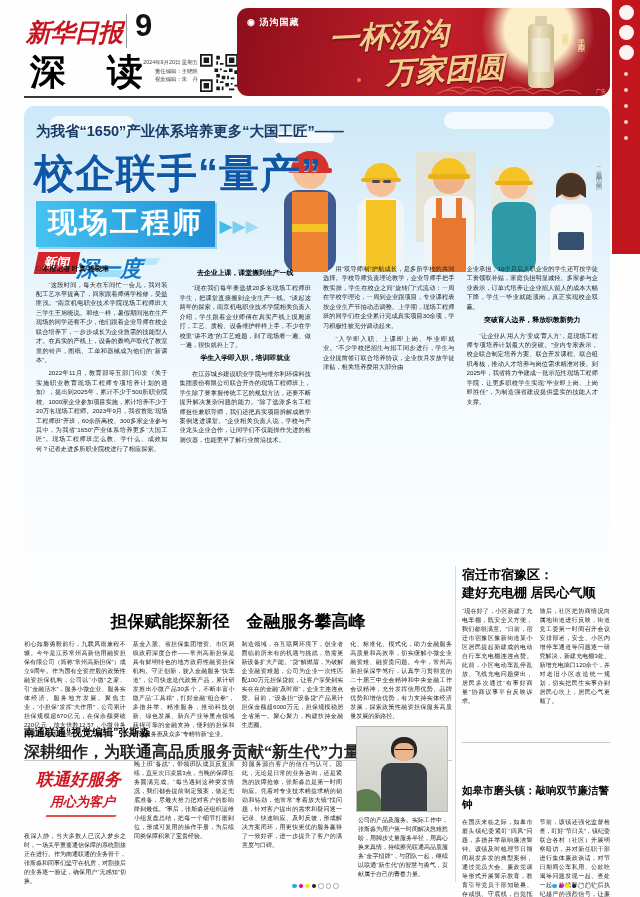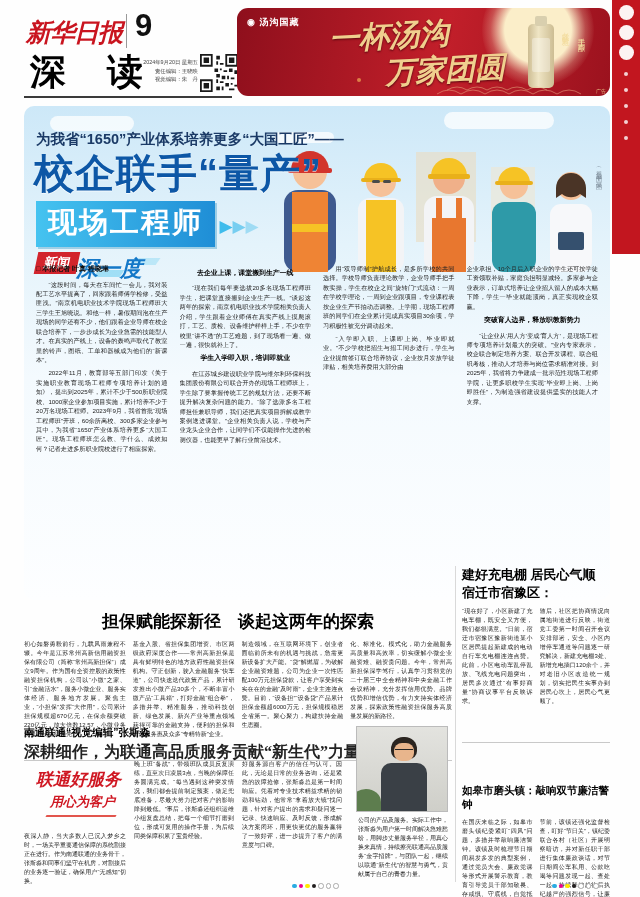--- a/index.html
+++ b/index.html
@@ -169,21 +169,21 @@
       </g>
 
       <g>
         <rect x="284" y="72" width="42" height="68" rx="11" fill="#f7f8fa"></rect>
         <circle cx="305" cy="54" r="14" fill="#f6c198"></circle>
         <path d="M290 56 a15 15 0 0 1 30 0 l0 10 -6 -4 a14 14 0 0 1 -18 0 l-6 4 z" fill="#4a3426"></path>
         <rect x="292" y="100" width="26" height="18" rx="2" fill="#35506e"></rect>
       </g>
     </svg>
 
-    <div class="abs kicker" style="left:12px;top:24px;">为我省“1650”产业体系培养更多“大国工匠”——</div>
+    <div class="abs kicker" style="left:12px;top:16px;">为我省“1650”产业体系培养更多“大国工匠”——</div>
     <div class="abs" style="left:12px;top:95px;">
       <span class="subbox">现场工程师</span>
       <span class="arr" style="opacity:1;">▶</span><span class="arr" style="opacity:.65;">▶</span><span class="arr" style="opacity:.4;">▶</span>
     </div>
     <div class="abs bigtitle" style="left:10px;top:40px;">校企联手“量产”</div>
     <div class="abs" style="left:12px;top:146px;width:160px;height:34px;">
       <div class="slash" style="left:60px;top:18px;"></div>
       <div class="slash" style="left:96px;top:6px;opacity:.5;"></div>
       <span class="badge-red">新闻</span>
       <span class="abs badge-blue" style="left:40px;top:2px;">深一度</span>
@@ -208,33 +208,33 @@
       </div>
       <div class="col bt">
         <p class="cont">企业承担，10个月后入职企业的学生还可按学徒工资领取补贴，家庭负担明显减轻。多家参与企业表示，订单式培养让企业招人留人的成本大幅下降，学生一毕业就能顶岗，真正实现校企双赢。</p>
         <div class="sub">突破育人边界，释放职教新势力</div>
         <p>“让企业从‘用人方’变成‘育人方’，是现场工程师专项培养计划最大的突破。”业内专家表示，校企联合制定培养方案、联合开发课程、联合组织考核，推动人才培养与岗位需求精准对接。到2025年，我省将力争建成一批示范性现场工程师学院，让更多职校学生实现“毕业即上岗、上岗即胜任”，为制造强省建设提供坚实的技能人才支撑。</p>
       </div>
     </div>
   </div>
 
   <div class="abs" style="left:24px;top:610px;width:428px;">
-    <div class="h2c serif">担保赋能探新径　谈起这两年的探索</div>
+    <div class="h2c serif">担保赋能探新径　金融服务攀高峰</div>
     <div class="smallcols" style="margin-top:7px;height:102px;">
       <div class="col bt bt2">初心如磐勇毅前行，九载风雨兼程不辍。今年是江苏常州高新信用融资担保有限公司（简称“常州高新担保”）成立9周年。作为国有全资控股的政策性融资担保机构，公司以“小微”之家、引“金融活水”，服务小微企业、服务实体经济、服务地方发展。聚焦主业，“小担保”发挥“大作用”，公司累计担保规模超670亿元，在保余额突破220亿元，放大倍数12.57，小微业务规模占比持续领先。</div>
       <div class="col bt bt2">基金入股、省担保集团增资、市区两级政府深度合作——常州高新担保是具有鲜明特色的地方政府性融资担保机构。守正创新，驶入金融服务“快车道”，公司快速迭代政策产品，累计研发推出小微产品30多个，不断丰富小微产品“工具箱”，打好金融“组合拳”，多措并举、精准服务，推动科技创新、绿色发展、新兴产业等重点领域获得可靠的金融支持，便利的担保和增信服务惠及众多“专精特新”企业。</div>
       <div class="col bt bt2">制造领域，在互联网环境下，创业者面临前所未有的机遇与挑战，急需更新设备扩大产能。“贷”解燃眉，为破解企业融资难题，公司为企业一次性匹配100万元担保贷款，让客户享受到实实在在的金融“及时雨”，企业主连连点赞。目前，“设备担”“设备贷”产品累计担保金额超6000万元，担保规模稳居全省第一。聚心聚力，构建扶持金融生态圈。</div>
       <div class="col bt bt2">化、标准化、模式化，助力金融服务高质量和高效率，切实缓解小微企业融资难、融资贵问题。今年，常州高新担保深学笃行，认真学习贯彻党的二十届三中全会精神和中央金融工作会议精神，充分发挥信用优势、品牌优势和增信优势，有力支持实体经济发展，探索政策性融资担保服务高质量发展的新路径。</div>
     </div>
   </div>
 
   <div class="abs vrule" style="left:455px;top:566px;height:316px;"></div>
   <div class="abs" style="left:462px;top:566px;width:148px;">
+    <div class="h3">宿迁市宿豫区：</div>
     <div class="h3">建好充电棚 居民心气顺</div>
-    <div class="h3">宿迁市宿豫区：</div>
     <div class="smallcols" style="margin-top:6px;height:128px;">
       <div class="col bt bt2">“现在好了，小区新建了充电车棚，既安全又方便，我们都很满意。”日前，宿迁市宿豫区豫新街道某小区居民提起新建成的电动自行车充电棚连连点赞。此前，小区电动车乱停乱放、飞线充电问题突出，居民多次通过“有事好商量”协商议事平台反映诉求。</div>
       <div class="col bt bt2">随后，社区把协商情况向属地街道进行反映，街道党工委第一时间召开会议安排部署，安全、小区内增停车通道等问题逐一研究解决，新建充电棚3处、新增充电插口120余个，并对老旧小区改造统一规划，切实把民生实事办到居民心坎上，居民心气更顺了。</div>
     </div>
   </div>
 
   <div class="abs rule1" style="left:24px;top:760px;width:428px;"></div>
   <div class="abs rule1" style="left:462px;top:742px;width:148px;"></div>
 
   <div class="abs" style="left:24px;top:726px;width:424px;height:160px;">

